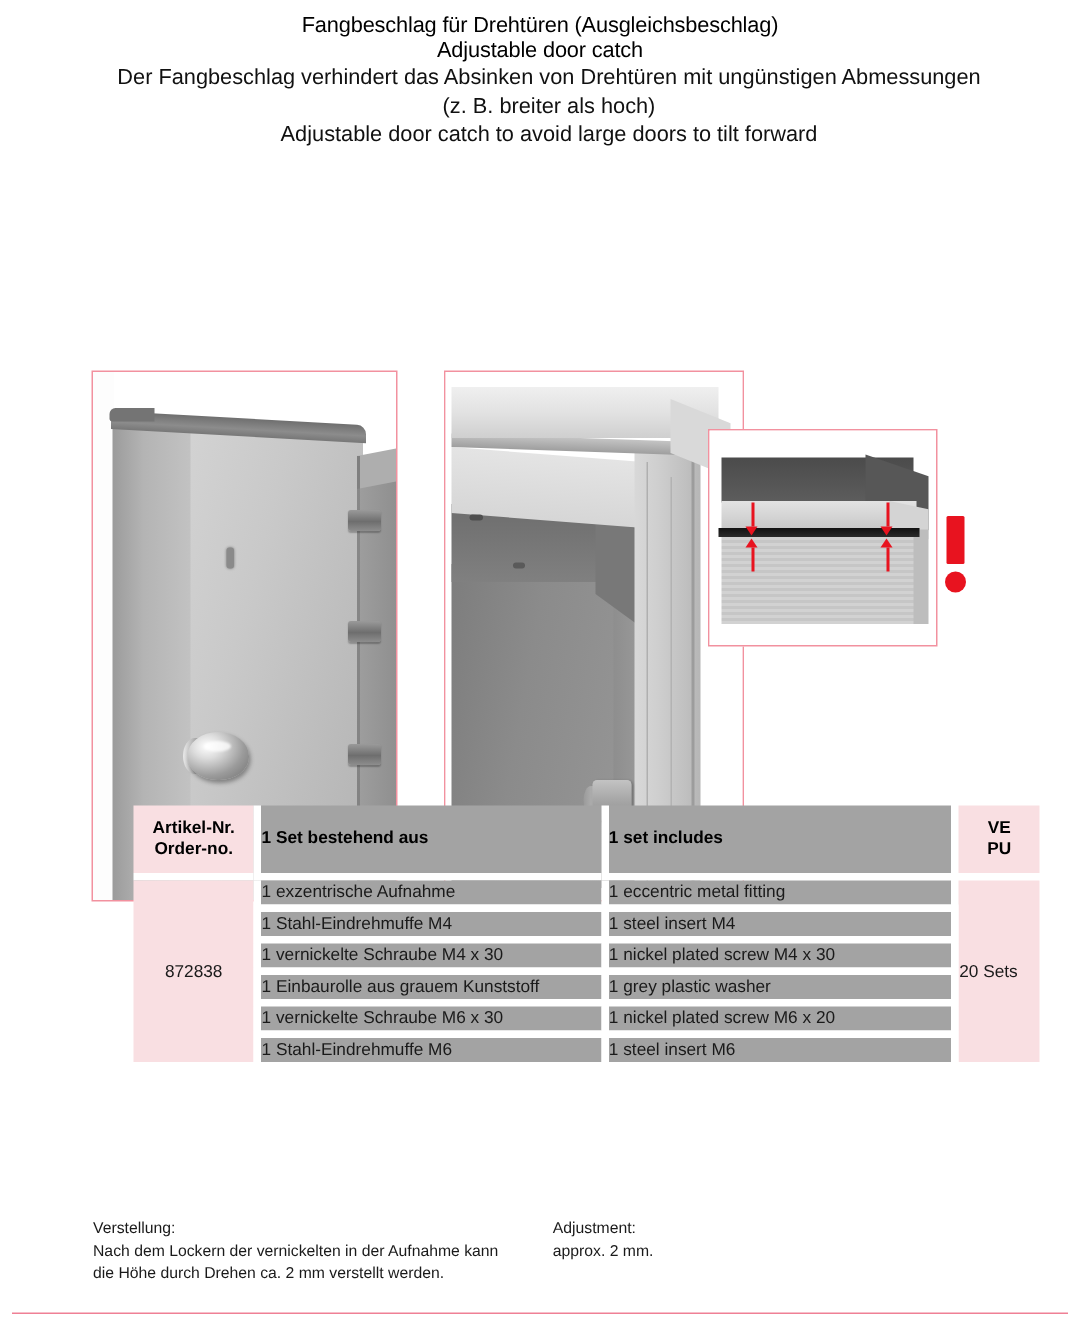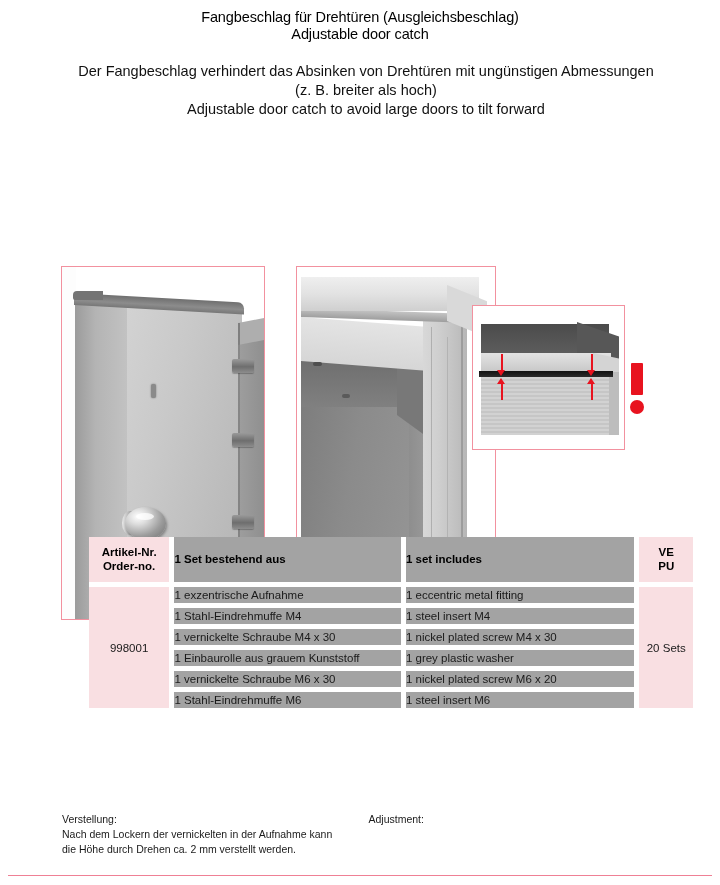--- a/index.html
+++ b/index.html
@@ -22,21 +22,20 @@
     text-align: center;
   }
   .title-line {
     font-size: 14.5px;
     font-weight: normal;
     line-height: 17px;
     letter-spacing: -0.1px;
     color: #000;
   }
   .subtitle-block {
-    margin-top: 19px;
     text-align: center;
     padding-left: 12px;
   }
   .subtitle-line {
     font-size: 14.5px;
     font-weight: normal;
     line-height: 19px;
     color: #111;
   }
 
@@ -300,21 +299,21 @@
 
   .row-cell {
     height:16px; font-size:11.5px; color:#1a1a1a; padding-left:16px;
     line-height:16px; white-space:nowrap;
   }
   .spacer-row td { height:5px; background:#ffffff; }
   .artno {
     text-align:center; font-size:11.5px; color:#1a1a1a;
   }
   .ve-val {
-    text-align:center; font-size:11.5px; color:#1a1a1a;
+    text-align:left; font-size:11.5px; color:#1a1a1a;
   }
   .hdr-sep td { height:5px; background:#ffffff; }
 
   
   .notes {
     position:absolute; left:62px; top:789px; width:610px;
     display:flex;
   }
   .note-col { width:305px; }
   .note-col.en { padding-left:3px; }
@@ -454,21 +453,21 @@
         <td class="cell-white"></td>
           <td class="cell-white"></td>
           <td class="cell-white"></td>
         <td class="cell-white"></td>
           <td class="cell-white"></td>
           <td class="cell-white"></td>
         <td class="cell-white"></td>
       </tr>
 
       <tr>
-        <td class="cell-pink artno" rowspan="11">998001</td>
+        <td class="cell-pink artno" rowspan="11">872838</td>
         <td class="cell-white"></td>
         <td class="cell-grey row-cell">1 exzentrische Aufnahme</td>
         <td class="cell-white"></td>
         <td class="cell-grey row-cell">1 eccentric metal fitting</td>
         <td class="cell-white"></td>
         <td class="cell-pink ve-val" rowspan="11">20 Sets</td>
       </tr>
       <tr class="spacer-row">
         <td class="cell-white"></td>
           <td class="cell-white"></td>
@@ -549,16 +548,17 @@
 </div>
 
 <div class="notes">
   <div class="note-col de">
     <div class="note-title">Verstellung:</div>
     <div class="note-body">Nach dem Lockern der vernickelten in der Aufnahme kann</div>
     <div class="note-body">die Höhe durch Drehen ca. 2 mm verstellt werden.</div>
   </div>
   <div class="note-col en">
     <div class="note-title">Adjustment:</div>
+    <div class="note-body">approx. 2 mm.</div>
   </div>
 </div>
 
 <div class="bottom-rule"></div>
 
 </body></html>

